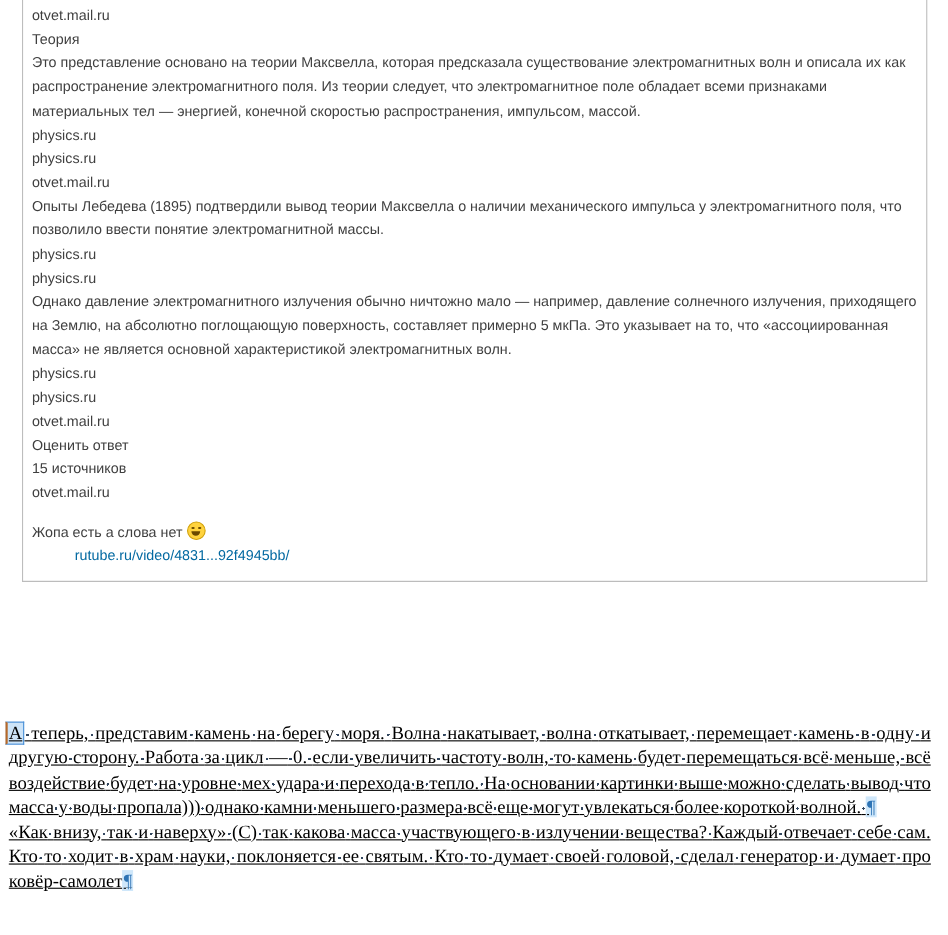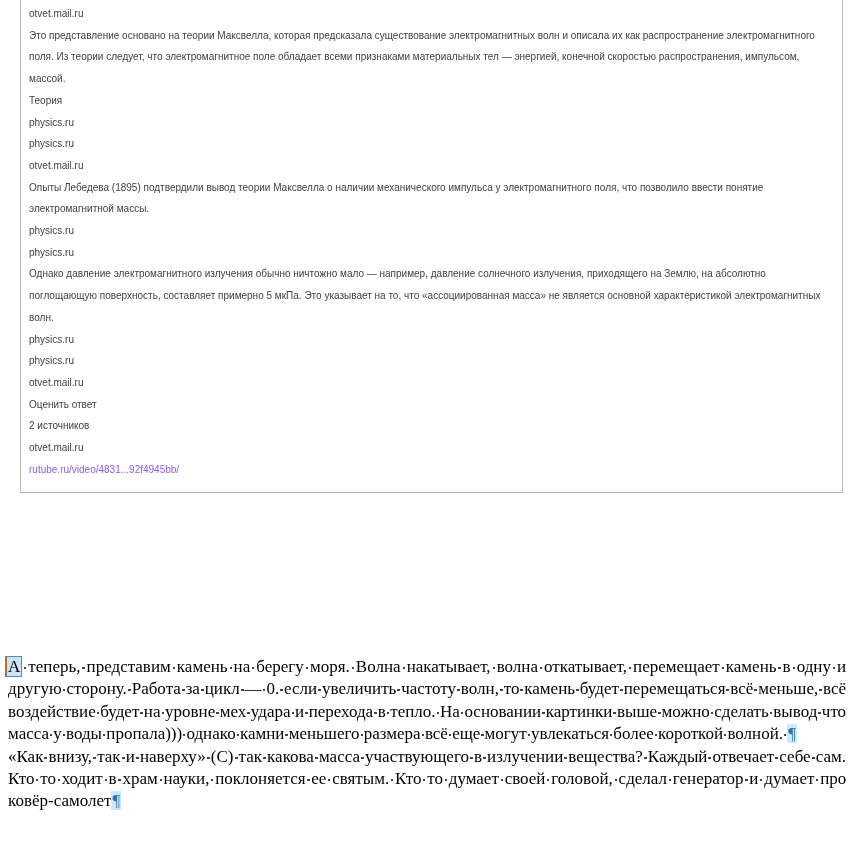--- a/index.html
+++ b/index.html
@@ -18,30 +18,31 @@
   .quote-box {
     position: absolute;
     left: 20px; top: 0;
     width: 823px;
     box-sizing: border-box;
     border-left: 1px solid #bdbdbd;
     border-right: 1px solid #bdbdbd;
     border-bottom: 1px solid #b5b5b5;
     padding: 3px 8px 12px 8px;
     font-family: "Liberation Sans", sans-serif;
-    font-size: 10px;
+    font-size: 13px;
     line-height: 21.7px;
     color: #3f3f3f;
   }
   .qline { white-space: normal; }
   .smiley-line { margin-top: 14px; }
   .link {
-    color: #8b5cf6;
+    color: #0369a1;
     text-decoration: none;
     cursor: pointer;
+    margin-left: 39px;
   }
 
   
   .smiley {
     display: inline-block;
     width: 15px; height: 15px;
     border-radius: 50%;
     background: #ffd33e;
     border: 1px solid #d1a10a;
     position: relative;
@@ -70,21 +71,21 @@
   .doc-text {
     position: absolute;
     left: 8px; top: 656px;
     width: 838px;
     font-family: "Liberation Serif", serif;
     font-size: 17px;
     line-height: 22.4px;
     color: #000000;
     text-align: justify;
   }
-  .doc-text p { margin: 0; padding: 0; }
+  .doc-text p { margin: 0; padding: 0; text-decoration: underline; }
 
   
   .sp {
     background: radial-gradient(circle 1.2px at 50% 58%, #33475f 97%, rgba(0,0,0,0) 100%) no-repeat;
   }
 
   
   .selchar {
     background: #cde4f8;
     border: 1px solid #4a8fd6;
@@ -100,36 +101,37 @@
     padding: 0 1px;
   }
 </style>
 </head>
 <body>
 
 <div class="page">
 
   <div class="quote-box">
     <div class="qline">otvet.mail.ru</div>
+    <div class="qline">Теория</div>
     <div class="qline">Это представление основано на теории Максвелла, которая предсказала существование электромагнитных волн и описала их как распространение электромагнитного поля. Из теории следует, что электромагнитное поле обладает всеми признаками материальных тел — энергией, конечной скоростью распространения, импульсом, массой.</div>
-    <div class="qline">Теория</div>
     <div class="qline">physics.ru</div>
     <div class="qline">physics.ru</div>
     <div class="qline">otvet.mail.ru</div>
     <div class="qline">Опыты Лебедева (1895) подтвердили вывод теории Максвелла о наличии механического импульса у электромагнитного поля, что позволило ввести понятие электромагнитной массы.</div>
     <div class="qline">physics.ru</div>
     <div class="qline">physics.ru</div>
     <div class="qline">Однако давление электромагнитного излучения обычно ничтожно мало — например, давление солнечного излучения, приходящего на Землю, на абсолютно поглощающую поверхность, составляет примерно 5 мкПа. Это указывает на то, что «ассоциированная масса» не является основной характеристикой электромагнитных волн.</div>
     <div class="qline">physics.ru</div>
     <div class="qline">physics.ru</div>
     <div class="qline">otvet.mail.ru</div>
     <div class="qline">Оценить ответ</div>
-    <div class="qline">2 источников</div>
+    <div class="qline">15 источников</div>
     <div class="qline">otvet.mail.ru</div>
 
+    <div class="qline smiley-line"><span>Жопа есть а слова нет</span><span class="smiley"></span></div>
 
     <div class="qline"><a class="link">rutube.ru/video/4831...92f4945bb/</a></div>
   </div>
 
   <div class="doc-text">
     <p class="para"><span class="selchar">А</span><span><span class="sp"> </span>теперь,<span class="sp"> </span>представим<span class="sp"> </span>камень<span class="sp"> </span>на<span class="sp"> </span>берегу<span class="sp"> </span>моря.<span class="sp"> </span>Волна<span class="sp"> </span>накатывает,<span class="sp"> </span>волна<span class="sp"> </span>откатывает,<span class="sp"> </span>перемещает<span class="sp"> </span>камень<span class="sp"> </span>в<span class="sp"> </span>одну<span class="sp"> </span>и<span class="sp"> </span>другую<span class="sp"> </span>сторону.<span class="sp"> </span>Работа<span class="sp"> </span>за<span class="sp"> </span>цикл<span class="sp"> </span>—<span class="sp"> </span>0.<span class="sp"> </span>если<span class="sp"> </span>увеличить<span class="sp"> </span>частоту<span class="sp"> </span>волн,<span class="sp"> </span>то<span class="sp"> </span>камень<span class="sp"> </span>будет<span class="sp"> </span>перемещаться<span class="sp"> </span>всё<span class="sp"> </span>меньше,<span class="sp"> </span>всё<span class="sp"> </span>воздействие<span class="sp"> </span>будет<span class="sp"> </span>на<span class="sp"> </span>уровне<span class="sp"> </span>мех<span class="sp"> </span>удара<span class="sp"> </span>и<span class="sp"> </span>перехода<span class="sp"> </span>в<span class="sp"> </span>тепло.<span class="sp"> </span>На<span class="sp"> </span>основании<span class="sp"> </span>картинки<span class="sp"> </span>выше<span class="sp"> </span>можно<span class="sp"> </span>сделать<span class="sp"> </span>вывод<span class="sp"> </span>что<span class="sp"> </span>масса<span class="sp"> </span>у<span class="sp"> </span>воды<span class="sp"> </span>пропала)))<span class="sp"> </span>однако<span class="sp"> </span>камни<span class="sp"> </span>меньшего<span class="sp"> </span>размера<span class="sp"> </span>всё<span class="sp"> </span>еще<span class="sp"> </span>могут<span class="sp"> </span>увлекаться<span class="sp"> </span>более<span class="sp"> </span>короткой<span class="sp"> </span>волной.<span class="sp"> </span></span><span class="pilcrow">¶</span></p>
     <p class="para"><span>«Как<span class="sp"> </span>внизу,<span class="sp"> </span>так<span class="sp"> </span>и<span class="sp"> </span>наверху»<span class="sp"> </span>(С)<span class="sp"> </span>так<span class="sp"> </span>какова<span class="sp"> </span>масса<span class="sp"> </span>участвующего<span class="sp"> </span>в<span class="sp"> </span>излучении<span class="sp"> </span>вещества?<span class="sp"> </span>Каждый<span class="sp"> </span>отвечает<span class="sp"> </span>себе<span class="sp"> </span>сам.<span class="sp"> </span>Кто<span class="sp"> </span>то<span class="sp"> </span>ходит<span class="sp"> </span>в<span class="sp"> </span>храм<span class="sp"> </span>науки,<span class="sp"> </span>поклоняется<span class="sp"> </span>ее<span class="sp"> </span>святым.<span class="sp"> </span>Кто<span class="sp"> </span>то<span class="sp"> </span>думает<span class="sp"> </span>своей<span class="sp"> </span>головой,<span class="sp"> </span>сделал<span class="sp"> </span>генератор<span class="sp"> </span>и<span class="sp"> </span>думает<span class="sp"> </span>про<span class="sp"> </span>ковёр-самолет</span><span class="pilcrow">¶</span></p>
   </div>
 
 </div>

